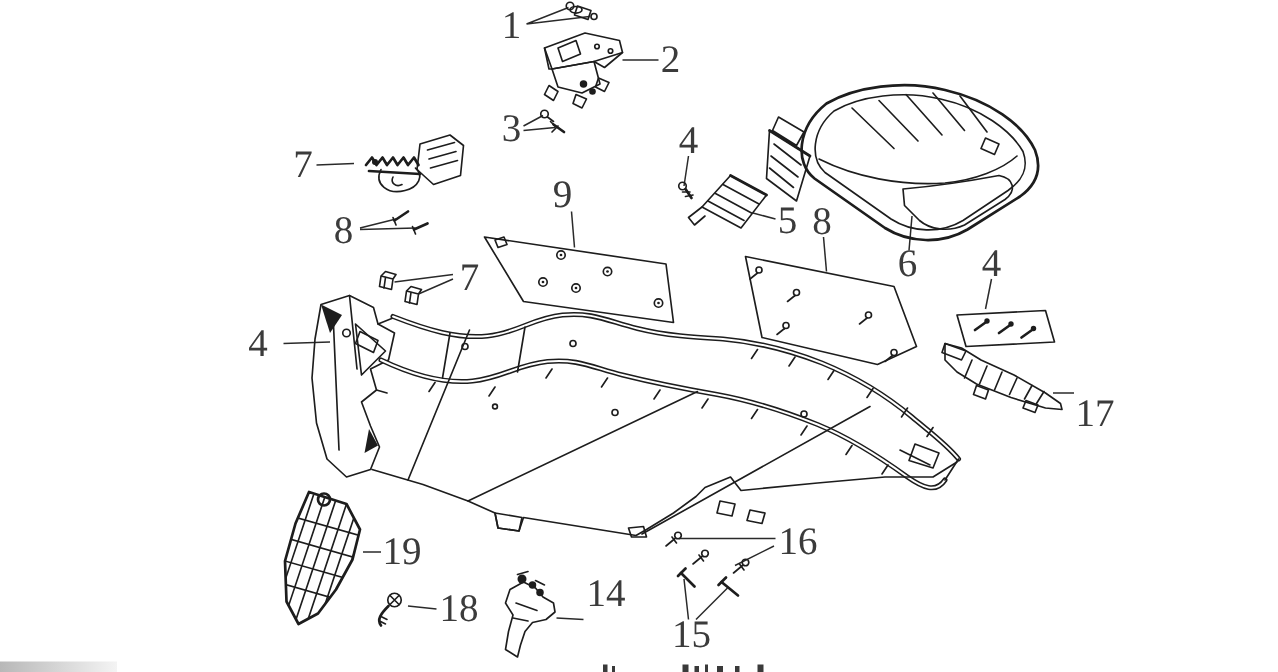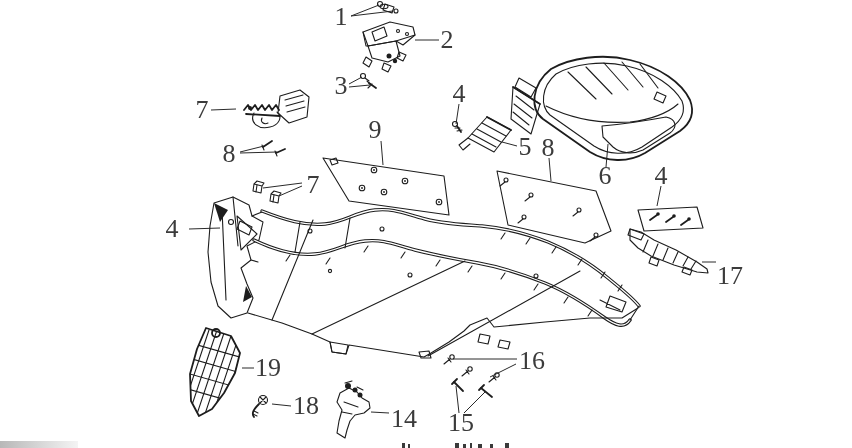--- a/index.html
+++ b/index.html
@@ -288,19 +288,19 @@
   <div class="callout" style="left:548px;top:148px">8</div>
   <div class="callout" style="left:605px;top:176px">6</div>
   <div class="callout" style="left:661px;top:176px">4</div>
   <div class="callout" style="left:202px;top:110px">7</div>
   <div class="callout" style="left:229px;top:154px">8</div>
   <div class="callout" style="left:375px;top:130px">9</div>
   <div class="callout" style="left:313px;top:185px">7</div>
   <div class="callout" style="left:172px;top:229px">4</div>
   <div class="callout" style="left:268px;top:368px">19</div>
   <div class="callout" style="left:306px;top:406px">18</div>
-  <div class="callout" style="left:404px;top:419px">14</div>
+  <div class="callout" style="left:404px;top:396px">14</div>
   <div class="callout" style="left:461px;top:423px">15</div>
   <div class="callout" style="left:532px;top:361px">16</div>
   <div class="callout" style="left:730px;top:276px">17</div>
 
   <div class="artifact-left"></div>
 </div>
 
 </body></html>

